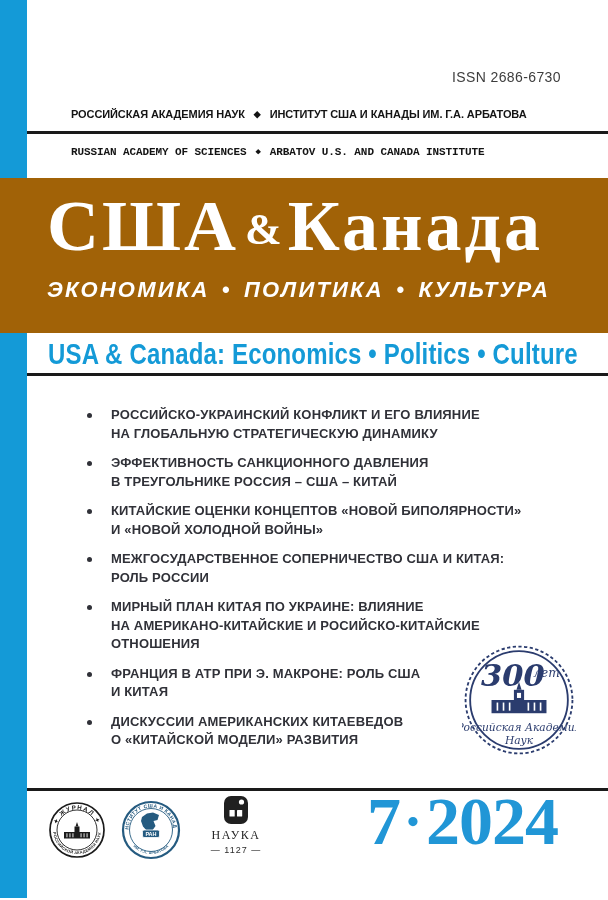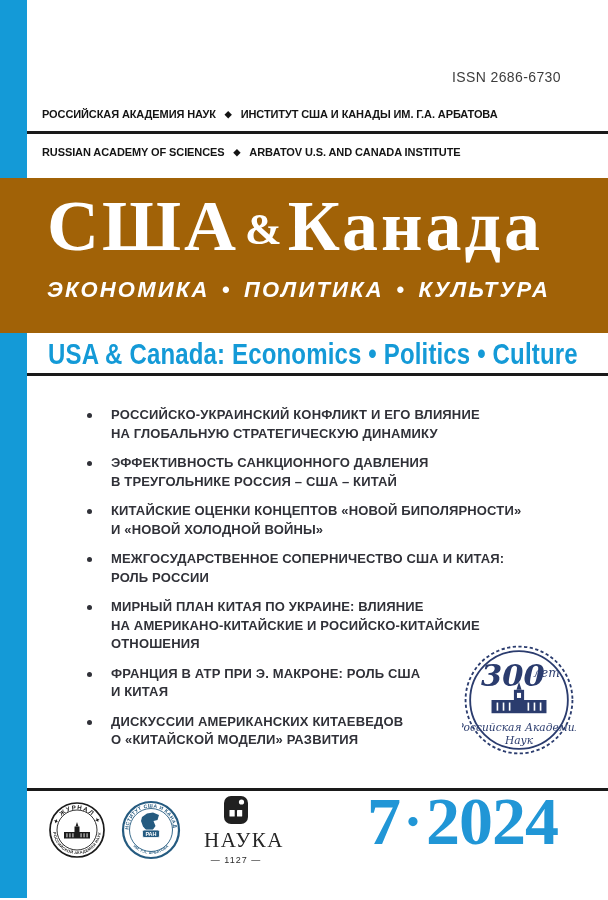--- a/index.html
+++ b/index.html
@@ -4,24 +4,24 @@
 <style>
   html,body{margin:0;padding:0;}
   body{
     width:608px;height:900px;position:relative;overflow:hidden;
     background:#ffffff;
     font-family:"Liberation Sans",sans-serif;
     -webkit-font-smoothing:antialiased;
   }
   .left-bar{position:absolute;left:0;top:0;width:27px;height:898px;background:#149AD7;}
   .issn{position:absolute;right:47px;top:69px;font-size:14px;color:#3d3d3d;letter-spacing:.4px;}
-  .hline{position:absolute;left:42px;font-size:11px;font-weight:bold;color:#141414;letter-spacing:-0.1px;white-space:nowrap;}
+  .hline{position:absolute;left:71px;font-size:11px;font-weight:bold;color:#141414;letter-spacing:-0.1px;white-space:nowrap;}
   .hline .diamond{font-size:9px;margin:0 9px;position:relative;top:-1px;}
   .hline.ru{top:108px;}
-  .hline.en{top:146px;}
+  .hline.en{top:146px;font-family:Liberation Mono, monospace;}
   .rule{position:absolute;left:27px;right:0;height:3px;background:#1a1a1a;}
   .rule1{top:131px;}
   .rule2{top:373px;}
   .rule3{top:788px;}
   .band{position:absolute;left:0;top:178px;right:0;height:155px;background:#a16207;}
   .title{
     position:absolute;left:47px;top:12px;color:#ffffff;white-space:nowrap;
     font-family:"Liberation Serif",serif;font-weight:bold;font-size:72px;line-height:1;letter-spacing:3px;
   }
   .title .amp{font-size:44px;letter-spacing:0;margin:0 6px;position:relative;top:-6px;}
@@ -44,21 +44,21 @@
   }
   .toc li::before{
     content:"";position:absolute;left:-24px;top:7px;width:5px;height:5px;border-radius:50%;background:#303138;
   }
   .seal300{position:absolute;left:462px;top:643px;width:114px;height:114px;}
   .seal-small{position:absolute;}
   .seal-ran{left:48px;top:801px;width:58px;height:58px;}
   .seal-iskran{left:121px;top:800px;width:60px;height:60px;}
   .nauka{position:absolute;left:204px;top:795px;width:64px;text-align:center;color:#262626;}
   .nauka .glyph{display:block;margin:0 auto;}
-  .nauka .name{font-family:"Liberation Serif",serif;font-size:21px;letter-spacing:1.5px;margin-top:3px;}
+  .nauka .name{font-family:"Liberation Serif",serif;font-size:12px;letter-spacing:1.5px;margin-top:3px;}
   .nauka .year{font-size:9px;letter-spacing:1px;margin-top:2px;color:#2c2c2c;}
   .issue{
     position:absolute;right:50px;top:787px;color:#2196D6;white-space:nowrap;
     font-family:"Liberation Serif",serif;font-weight:bold;font-size:68px;line-height:1;letter-spacing:-1px;
   }
   .issue .dot{font-size:34px;vertical-align:11px;margin:0 7px;letter-spacing:0;}
   svg text{font-family:"Liberation Sans",sans-serif;}
   .script-text{font-family:"DejaVu Serif",serif;font-style:italic;}
 </style>
 </head>

